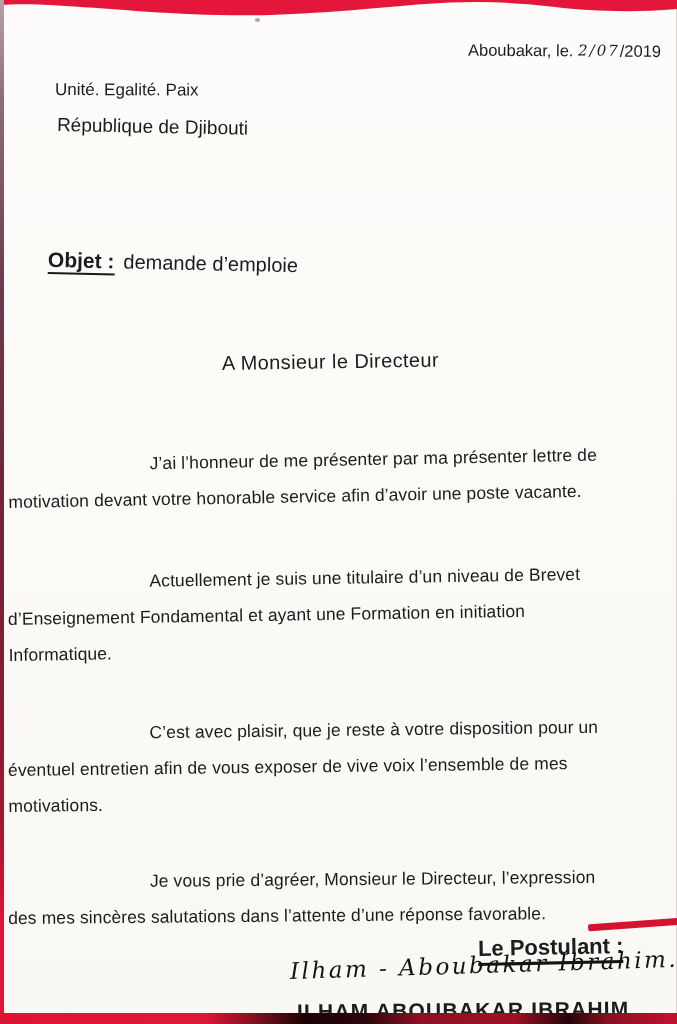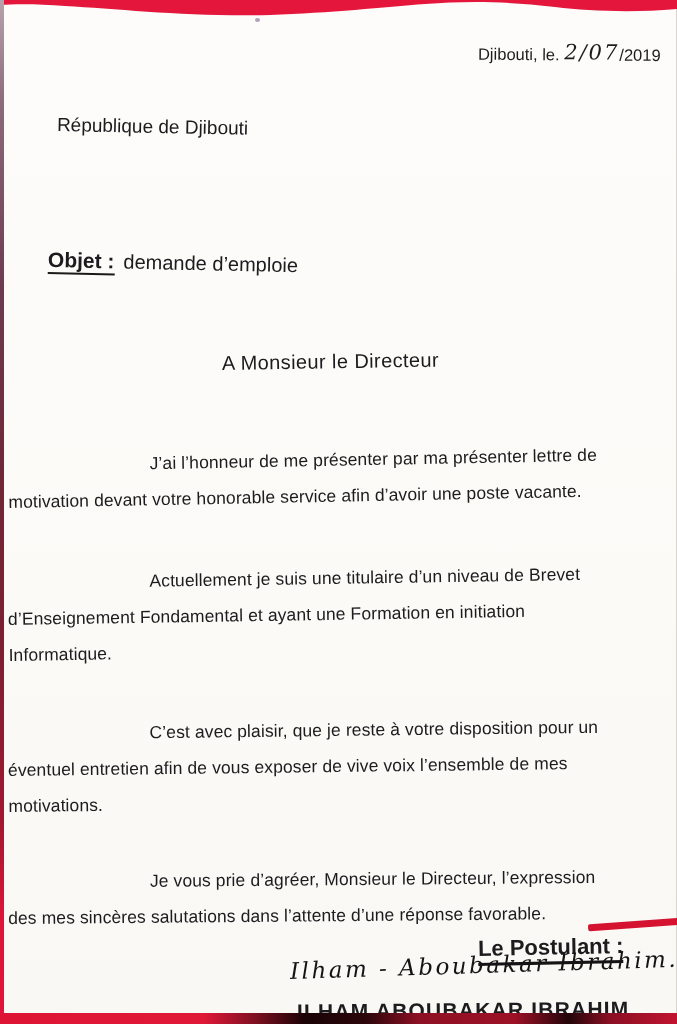--- a/index.html
+++ b/index.html
@@ -29,21 +29,21 @@
   .right-red-strip{
     position:absolute;top:921px;right:-6px;width:95px;height:7px;
     background:#d5122f;transform:rotate(-4deg);border-radius:2px;z-index:2;
   }
   .speck{position:absolute;top:18px;left:255px;width:5px;height:4px;background:#9b8aa6;border-radius:50%;opacity:.8;}
 
   
   .abs{position:absolute;transform-origin:left center;}
   .date-line{top:42px;right:16px;font-size:16.5px;transform:rotate(.4deg);white-space:nowrap;transform-origin:right center;}
   .hand{font-family:"DejaVu Serif",serif;font-style:italic;}
-  .date-hand{font-size:21px;letter-spacing:2px;position:relative;top:-1px;}
+  .date-hand{font-size:15px;letter-spacing:2px;position:relative;top:-1px;}
   .motto{top:80px;left:55px;font-size:17px;transform:rotate(.2deg);}
   .country{top:114px;left:57px;font-size:19px;transform:rotate(1.1deg);}
   .objet{top:248px;left:48px;font-size:20px;transform:rotate(1.2deg);white-space:nowrap;}
   .objet .label{font-weight:bold;font-size:21px;border-bottom:2.5px solid #1a1a1a;padding-bottom:1px;margin-right:9px;}
   .salutation{top:352px;left:222px;font-size:20px;letter-spacing:.4px;transform:rotate(-.9deg);white-space:nowrap;}
 
   .para{left:8px;width:655px;font-size:17.5px;line-height:36px;letter-spacing:.1px;}
   .para .line{white-space:nowrap;}
   .para .first{padding-left:142px;}
   .p1{top:448px;transform:rotate(-1.1deg);}
@@ -67,24 +67,25 @@
 
   <svg class="top-band" width="677" height="20" viewBox="0 0 677 20">
     <path d="M0,0 H677 V9 C630,13 590,11 555,7 C505,1 465,1 425,4 C385,7 330,13 270,15 C190,17 120,9 65,6 C40,4 15,4 0,5 Z" fill="#e4163c"></path>
   </svg>
   <div class="left-strip"></div>
   <div class="right-edge"></div>
   <div class="right-red-strip"></div>
   <div class="speck"></div>
 
   <div class="abs date-line">
-    <span>Djibouti, le.</span>
+    <span>Aboubakar, le.</span>
     <span class="hand date-hand">2/07</span><span>/2019</span>
   </div>
 
+  <div class="abs motto">Unité. Egalité. Paix</div>
   <div class="abs country">République de Djibouti</div>
 
   <div class="abs objet">
     <span class="label">Objet :</span><span>demande d’emploie</span>
   </div>
 
   <div class="abs salutation">A Monsieur le Directeur</div>
 
   <div class="abs para p1">
     <div class="line first">J’ai l’honneur de me présenter par ma présenter lettre de</div>

